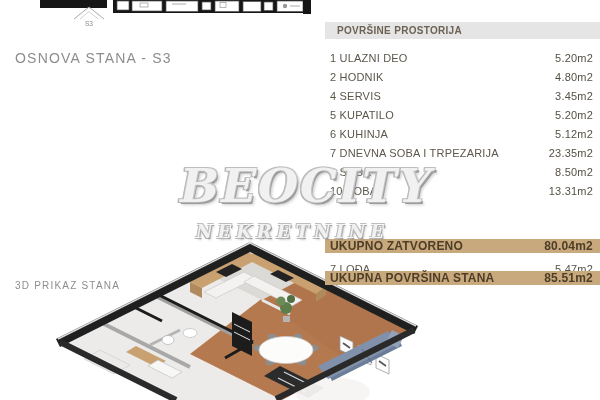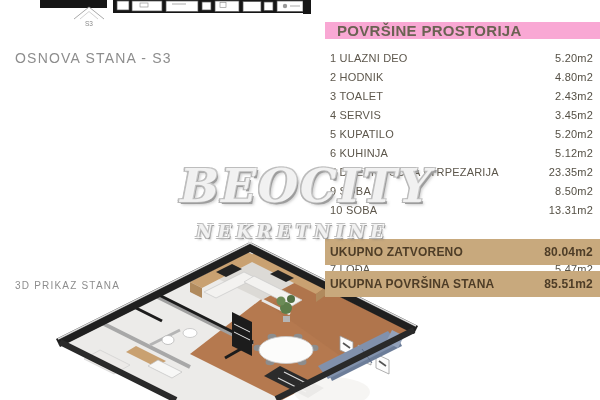--- a/index.html
+++ b/index.html
@@ -11,33 +11,33 @@
   .section-label{
     position:absolute;color:#8d8d8d;letter-spacing:1.2px;
     font-size:14px;font-weight:400;z-index:2;white-space:nowrap;
   }
   #label-2d{left:15px;top:50px;}
   #label-3d{left:15px;top:280px;font-size:10px;}
 
   
   .tbl{position:absolute;left:325px;right:0;z-index:2;}
   #tbl-header{
-    top:22px;height:17px;line-height:17px;background:#f9a8d4;
-    color:#6b6253;font-size:15px;font-weight:bold;padding-left:12px;
+    top:22px;height:17px;line-height:17px;background:#e5e5e5;
+    color:#6b6253;font-size:10px;font-weight:bold;padding-left:12px;
     letter-spacing:.3px;
   }
   #tbl-rows{top:48px;text-align:right;}
   .row{
     display:flex;justify-content:space-between;align-items:center;
     height:19px;font-size:11px;color:#5c564b;padding:0 7px 0 5px;
     letter-spacing:.2px;
   }
   .row .val{color:#555045;}
   .bar{
-    height:26px;display:flex;justify-content:space-between;align-items:center;
+    height:14px;display:flex;justify-content:space-between;align-items:center;
     background:#c8a97d;color:#4e3d27;font-weight:bold;font-size:12px;
     padding:0 7px 0 5px;letter-spacing:.2px;
   }
   #bar-total-closed{top:239px;}
   #row-loggia{position:absolute;left:325px;right:0;top:259px;z-index:2;}
   #bar-total-area{top:271px;}
 
   
   #watermark{
     position:absolute;left:160px;top:163px;width:265px;text-align:center;
@@ -103,24 +103,20 @@
   <div class="tbl" id="tbl-rows">
     <div class="row">
       <span>1 ULAZNI DEO</span>
       <span class="val">5.20m2</span>
     </div>
     <div class="row">
       <span>2 HODNIK</span>
       <span class="val">4.80m2</span>
     </div>
     <div class="row">
-      <span>3 TOALET</span>
-      <span class="val">2.43m2</span>
-    </div>
-    <div class="row">
       <span>4 SERVIS</span>
       <span class="val">3.45m2</span>
     </div>
     <div class="row">
       <span>5 KUPATILO</span>
       <span class="val">5.20m2</span>
     </div>
     <div class="row">
       <span>6 KUHINJA</span>
       <span class="val">5.12m2</span>

